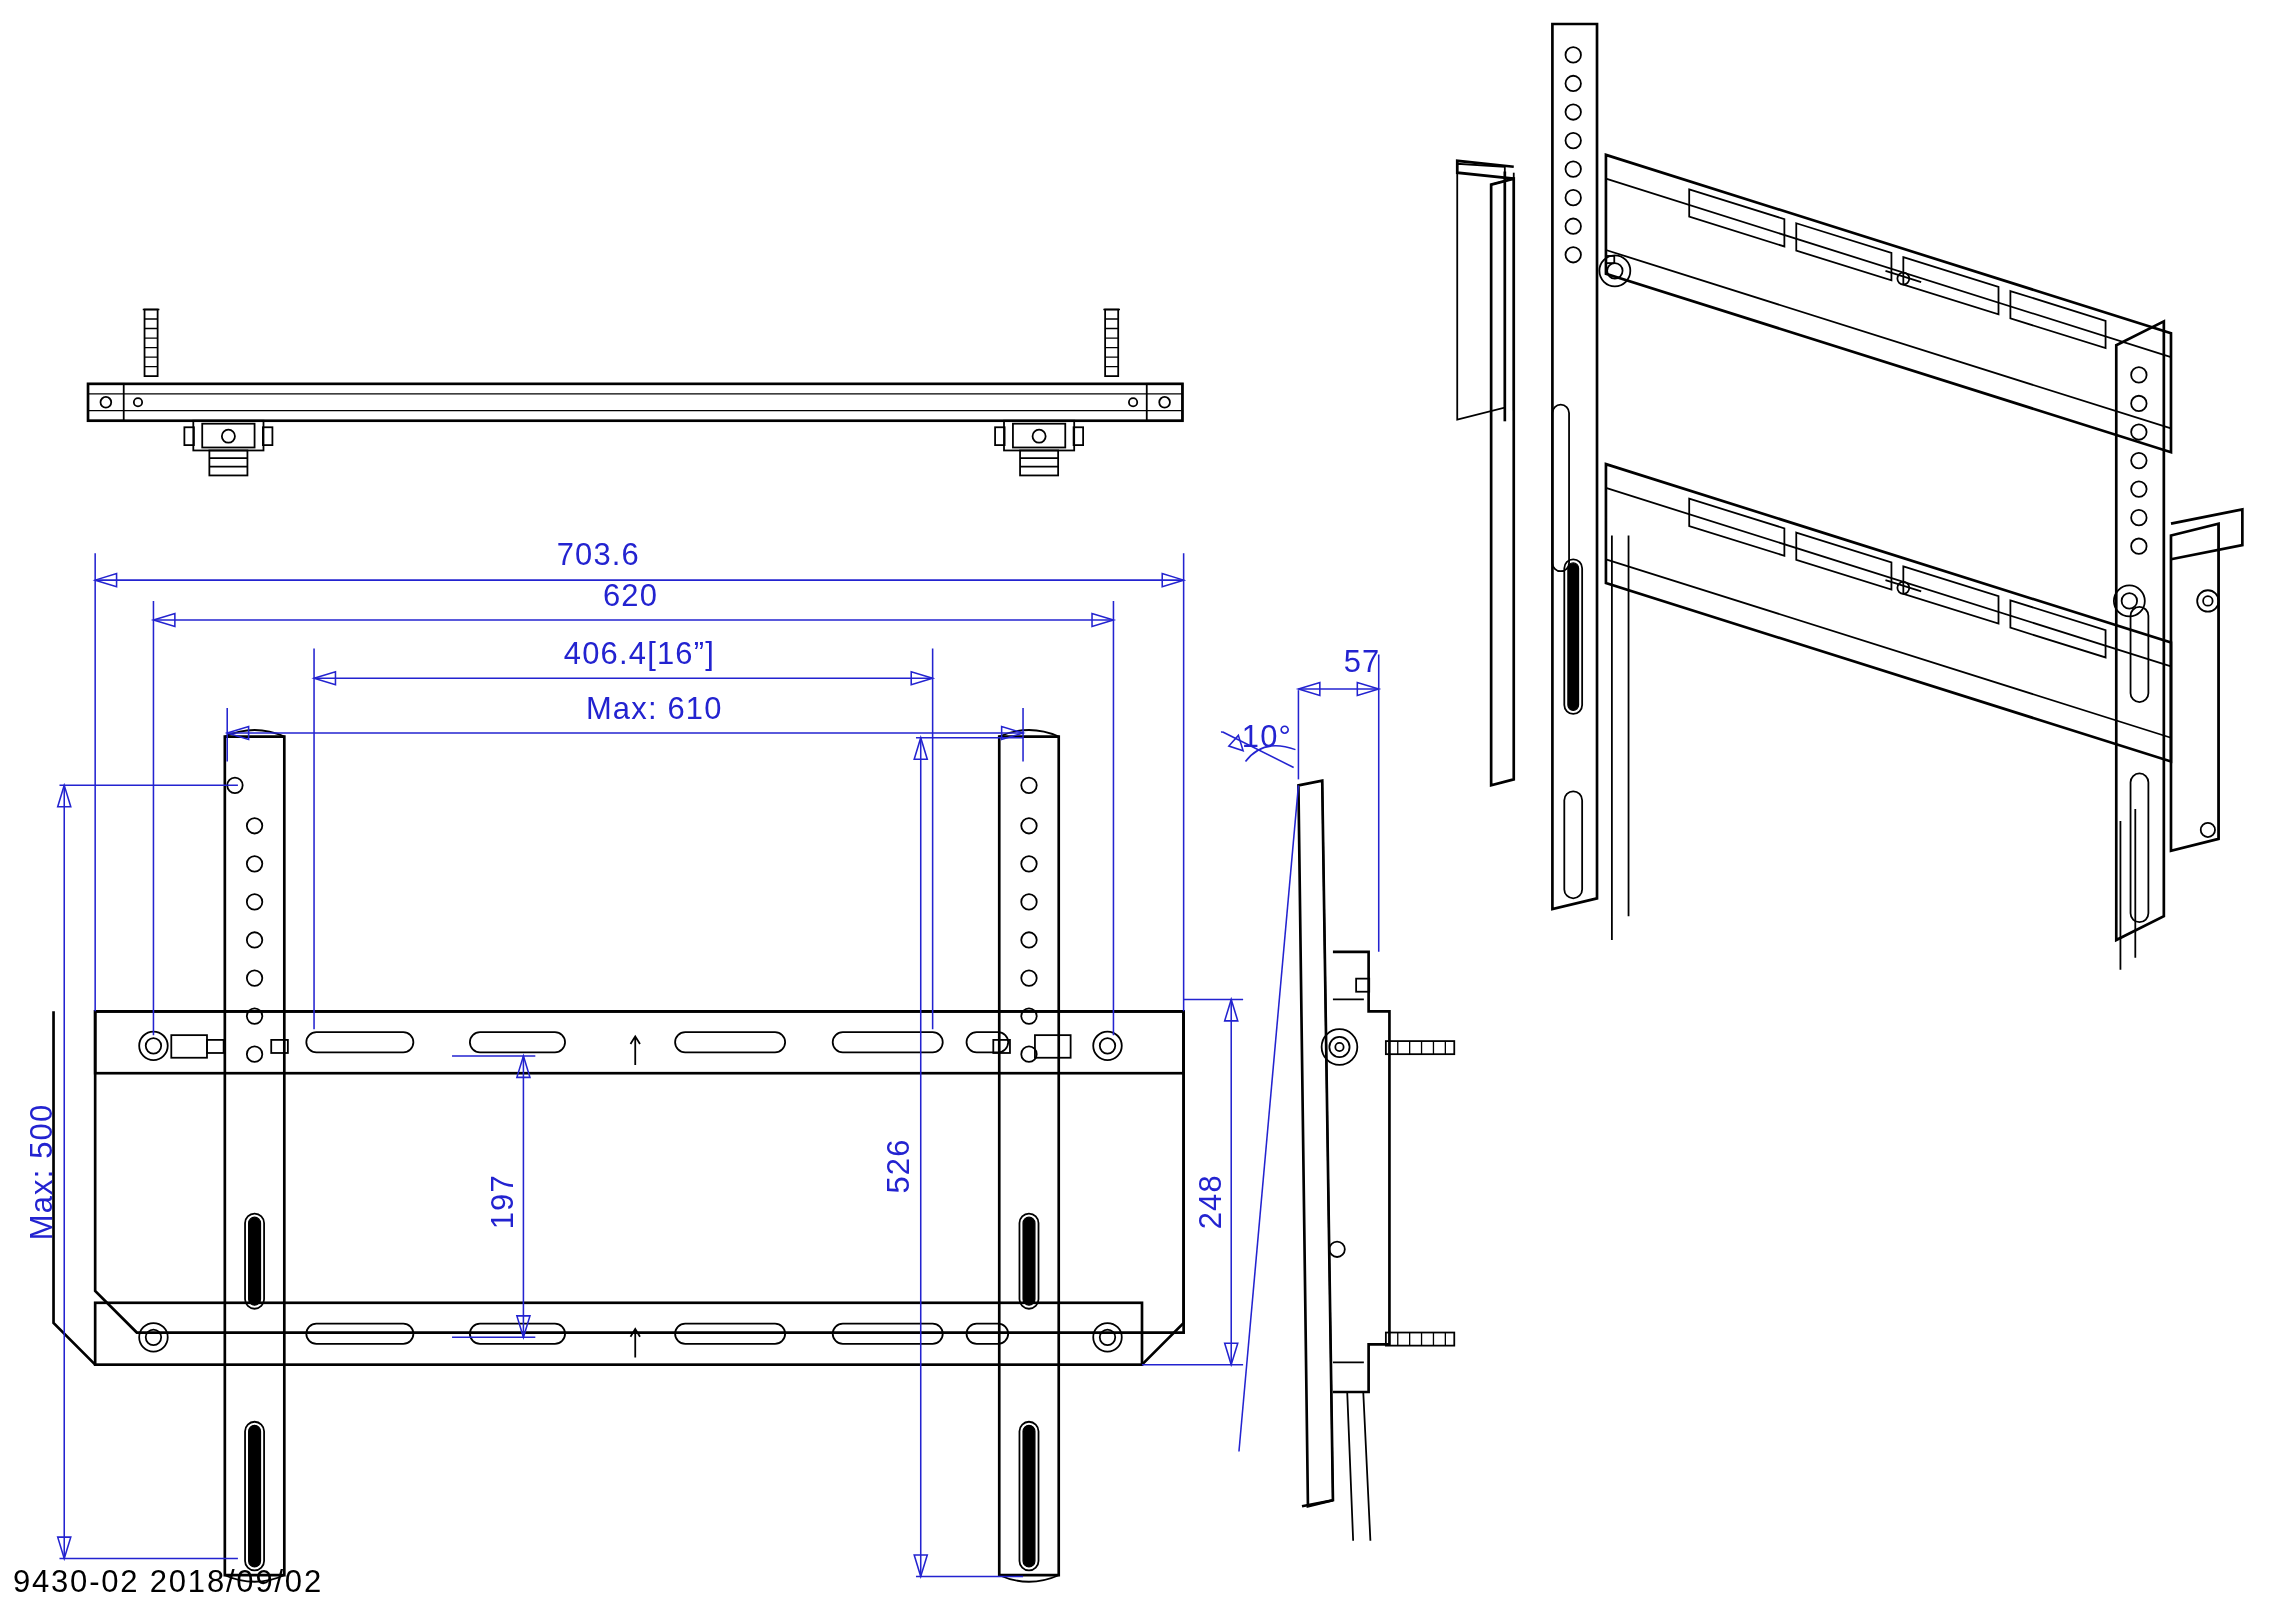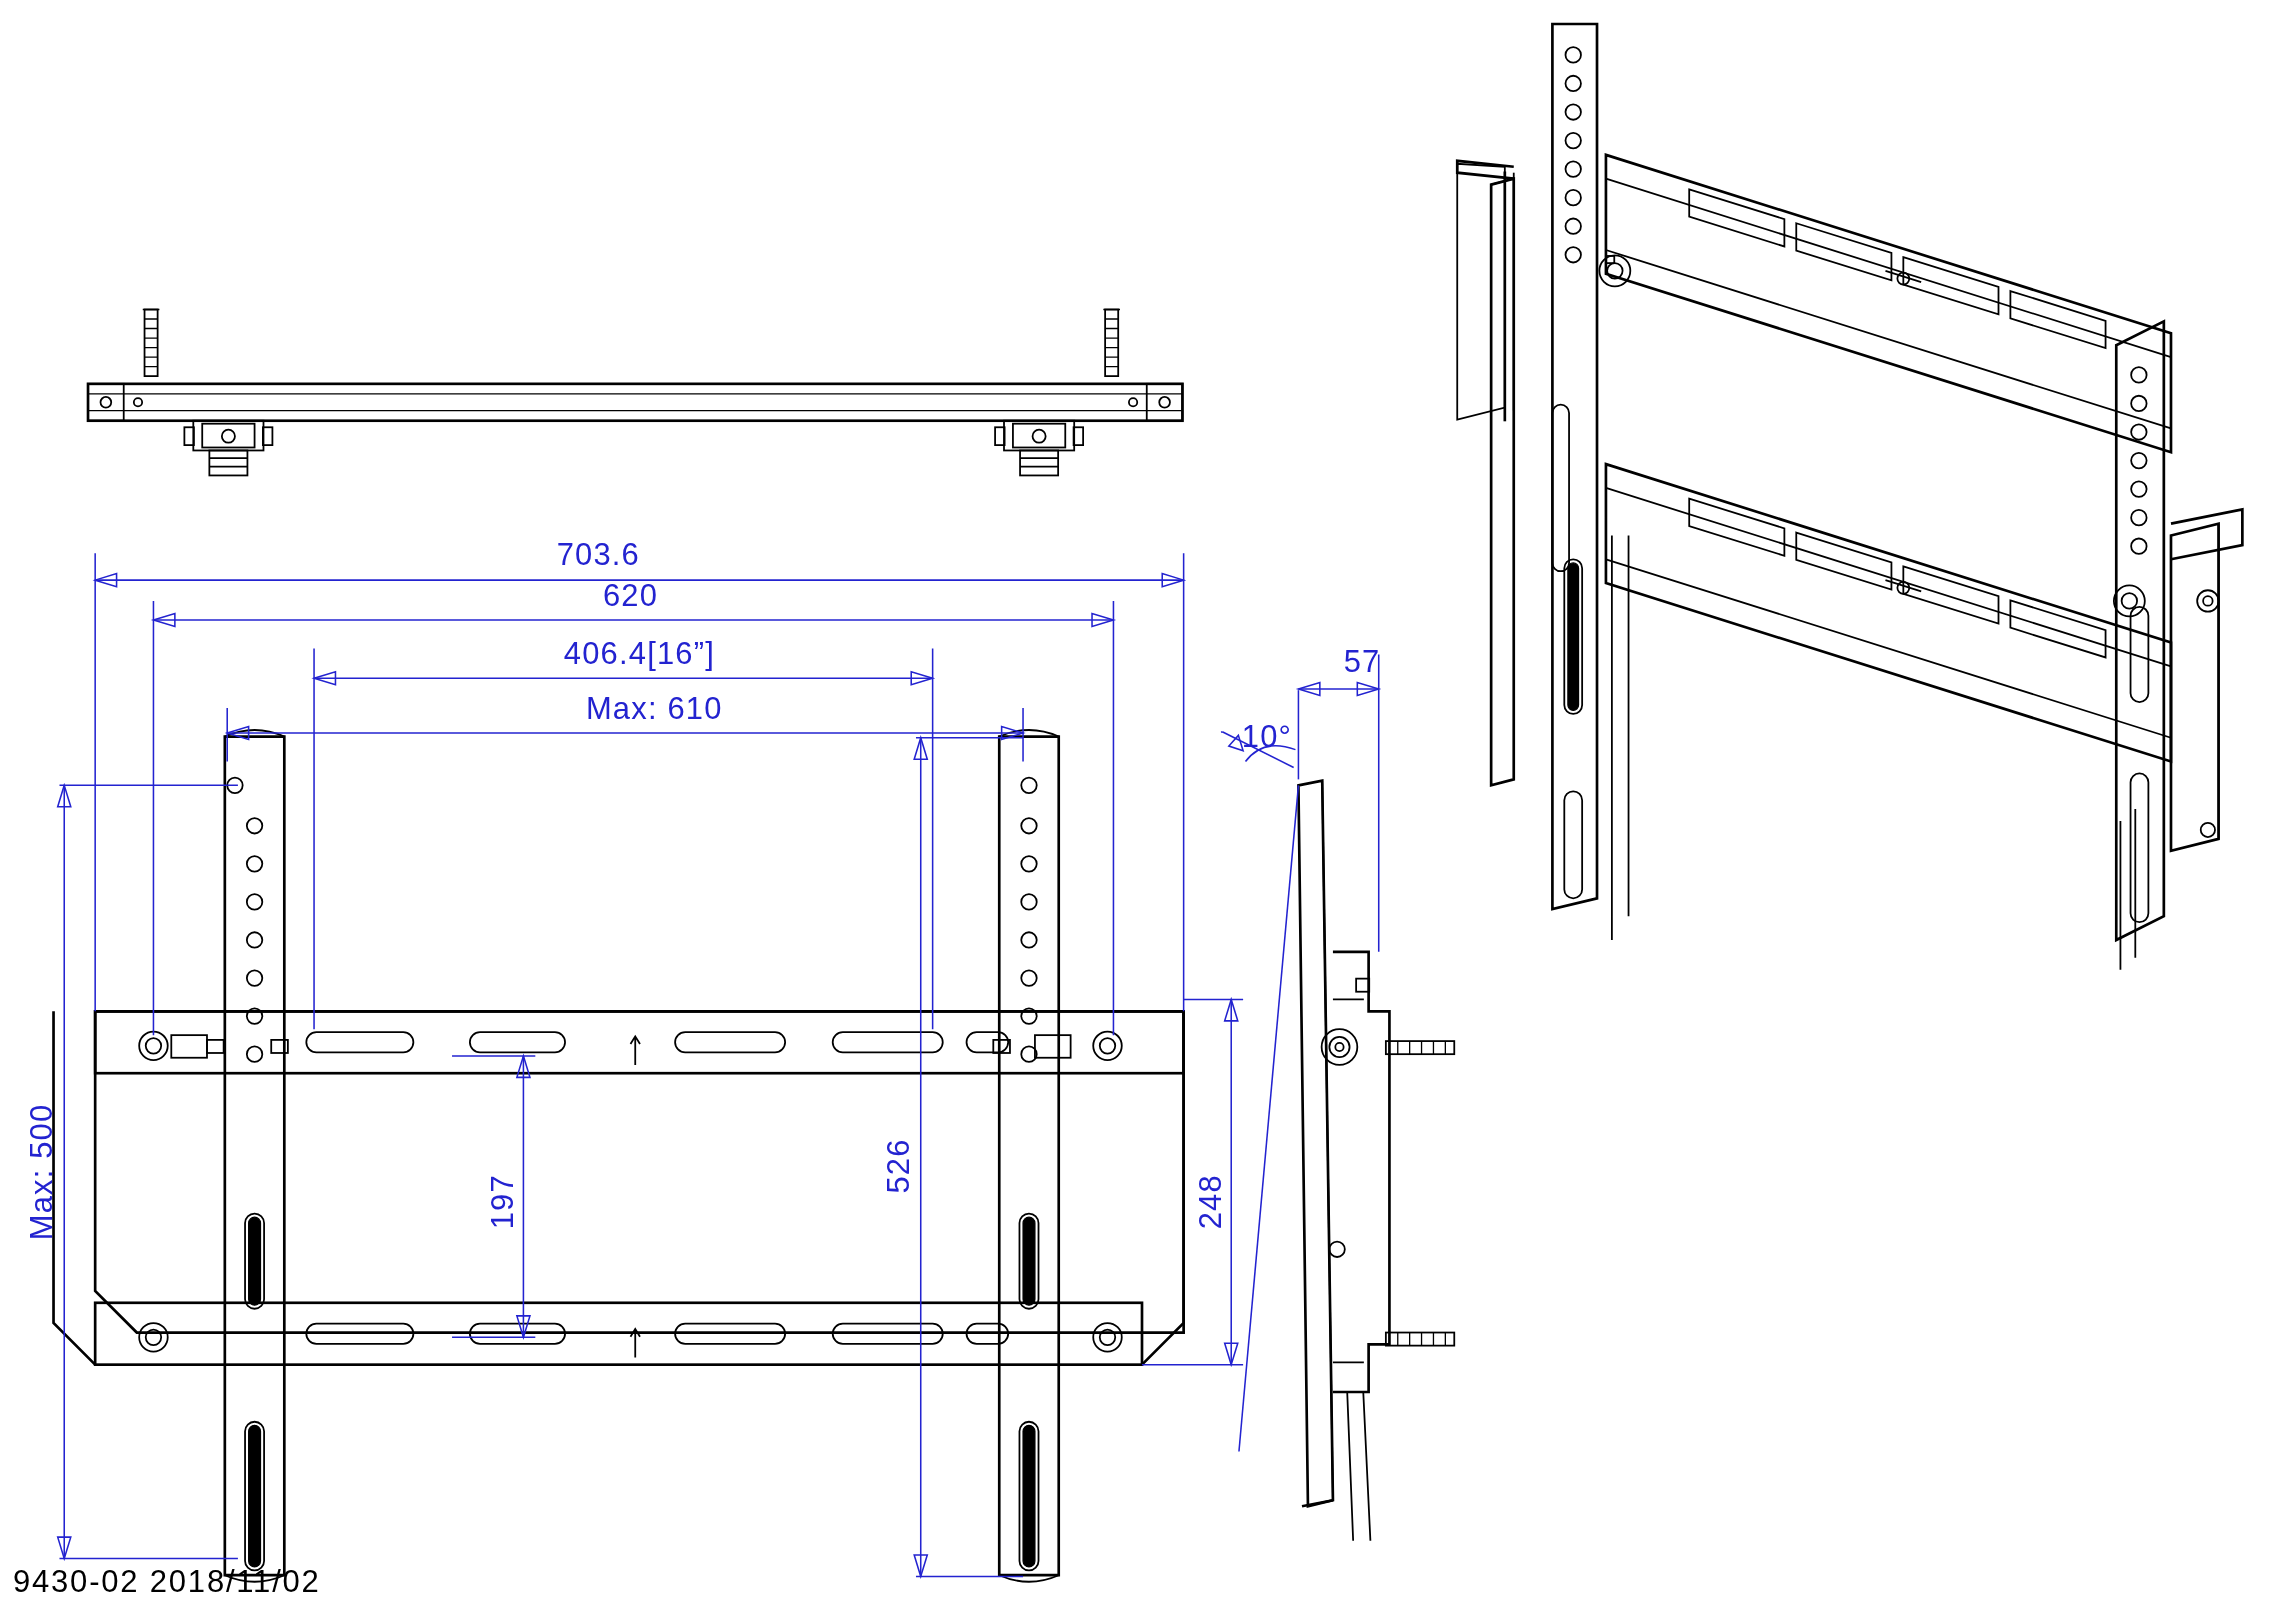--- a/index.html
+++ b/index.html
@@ -340,16 +340,16 @@
   <text class="dimtxt" x="1100" y="1208" text-anchor="middle">Max: 610</text>
   <text class="dimtxt" x="2290" y="1130" text-anchor="middle">57</text>
   <text class="dimtxt" x="2130" y="1255" text-anchor="middle">10°</text>
   <text class="dimtxt" x="88" y="1970" text-anchor="middle" transform="rotate(-90 88 1970)">Max: 500</text>
   <text class="dimtxt" x="1528" y="1960" text-anchor="middle" transform="rotate(-90 1528 1960)">526</text>
   <text class="dimtxt" x="862" y="2020" text-anchor="middle" transform="rotate(-90 862 2020)">197</text>
   <text class="dimtxt" x="2052" y="2020" text-anchor="middle" transform="rotate(-90 2052 2020)">248</text>
 
 </svg>
 
-<div class="footer">9430-02 2018/11/02</div>
+<div class="footer">9430-02 2018/09/02</div>
 
 </div>
 
 
 </body></html>

